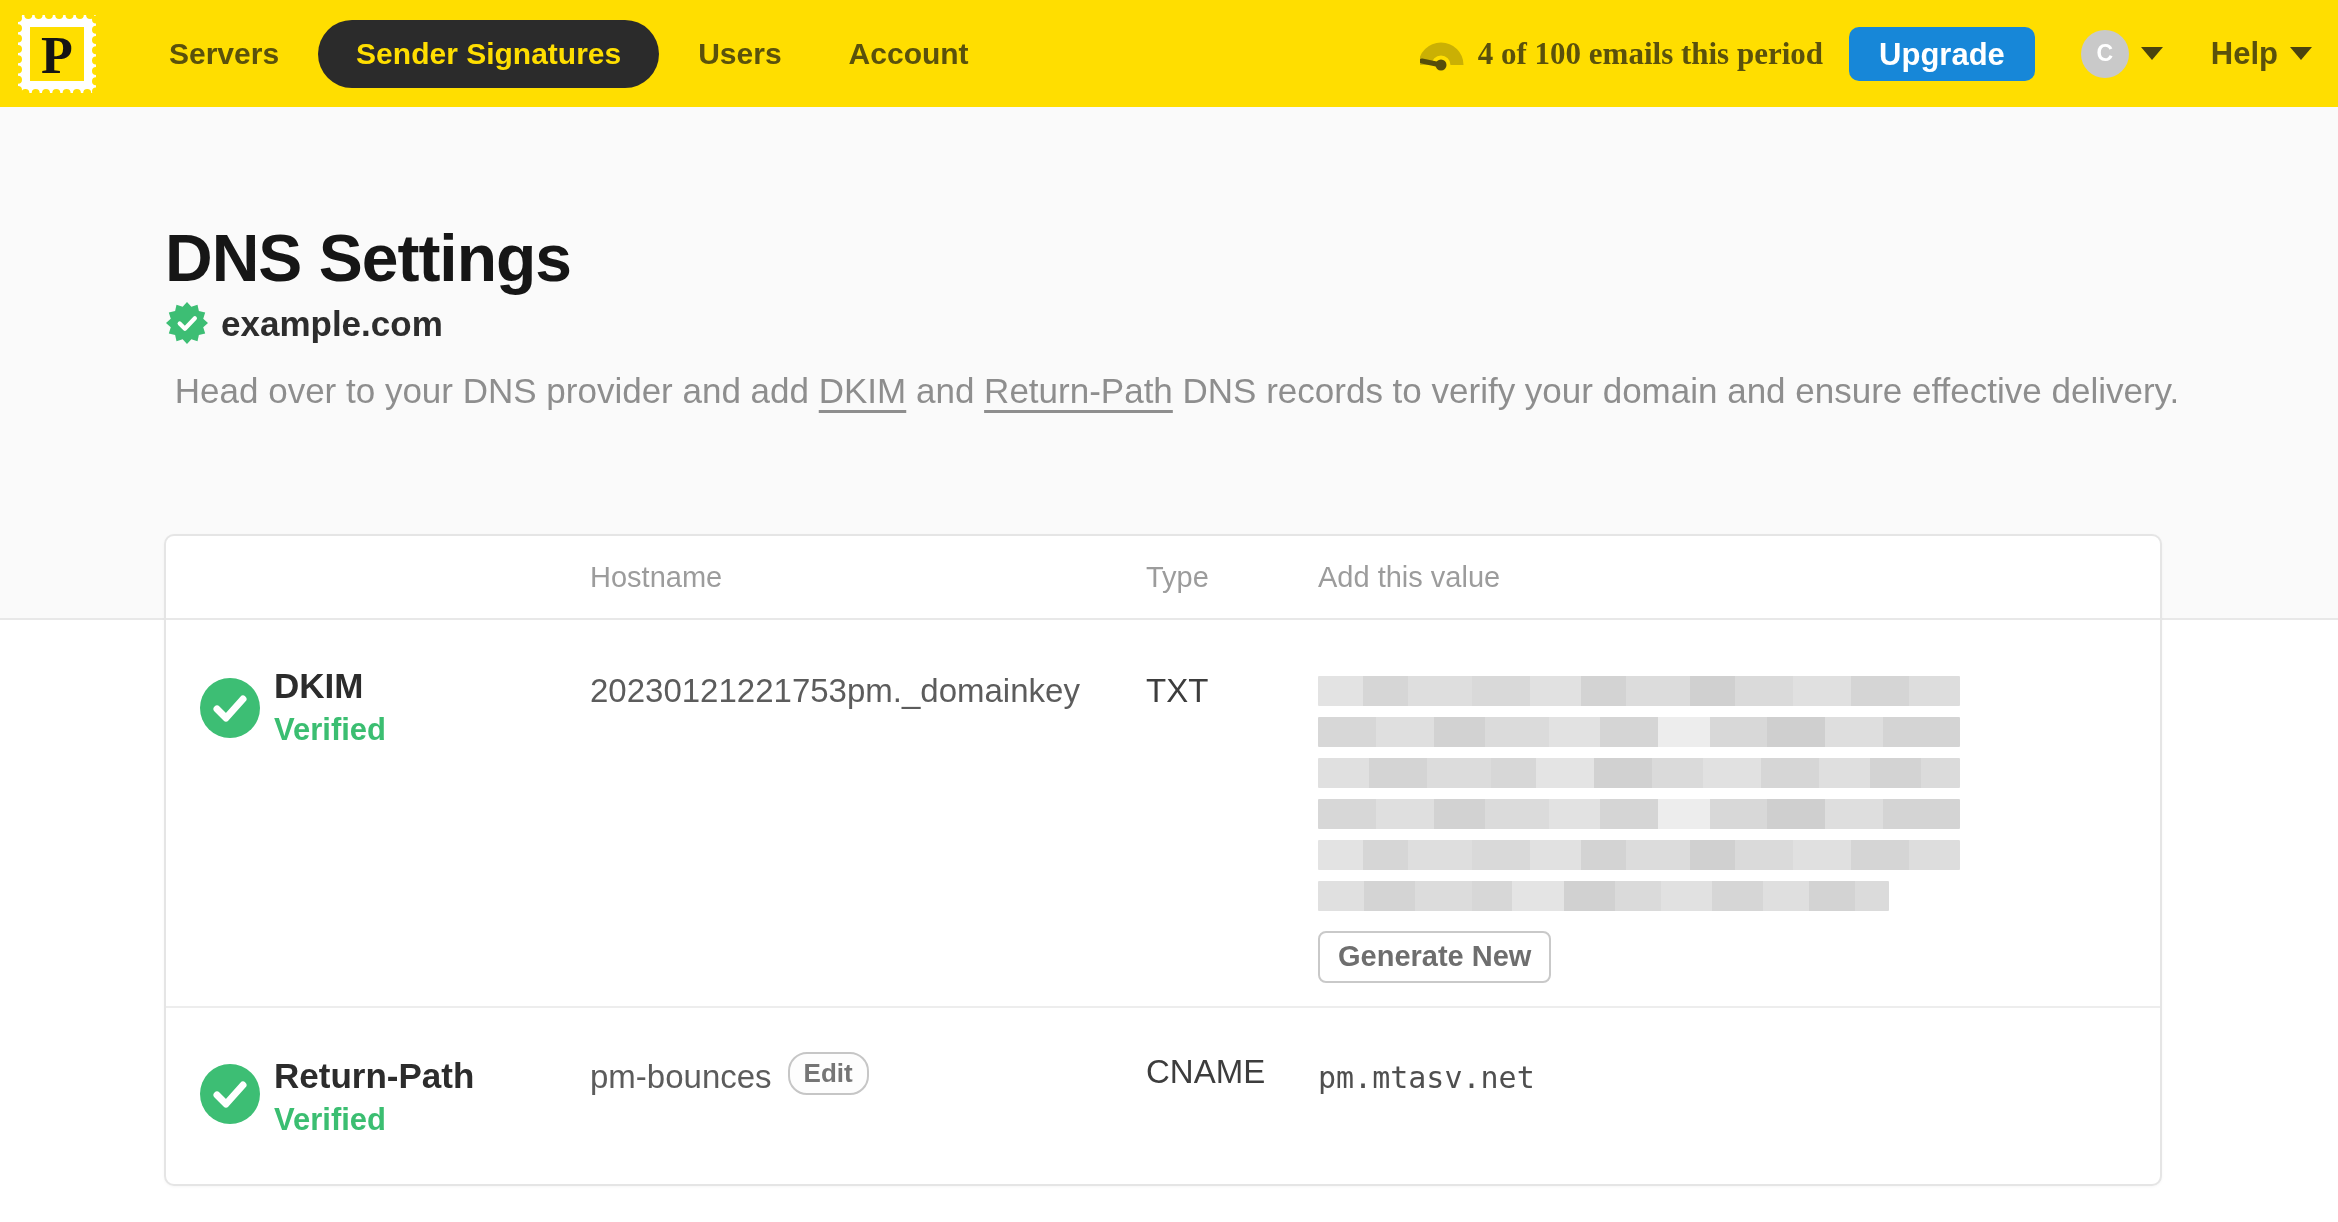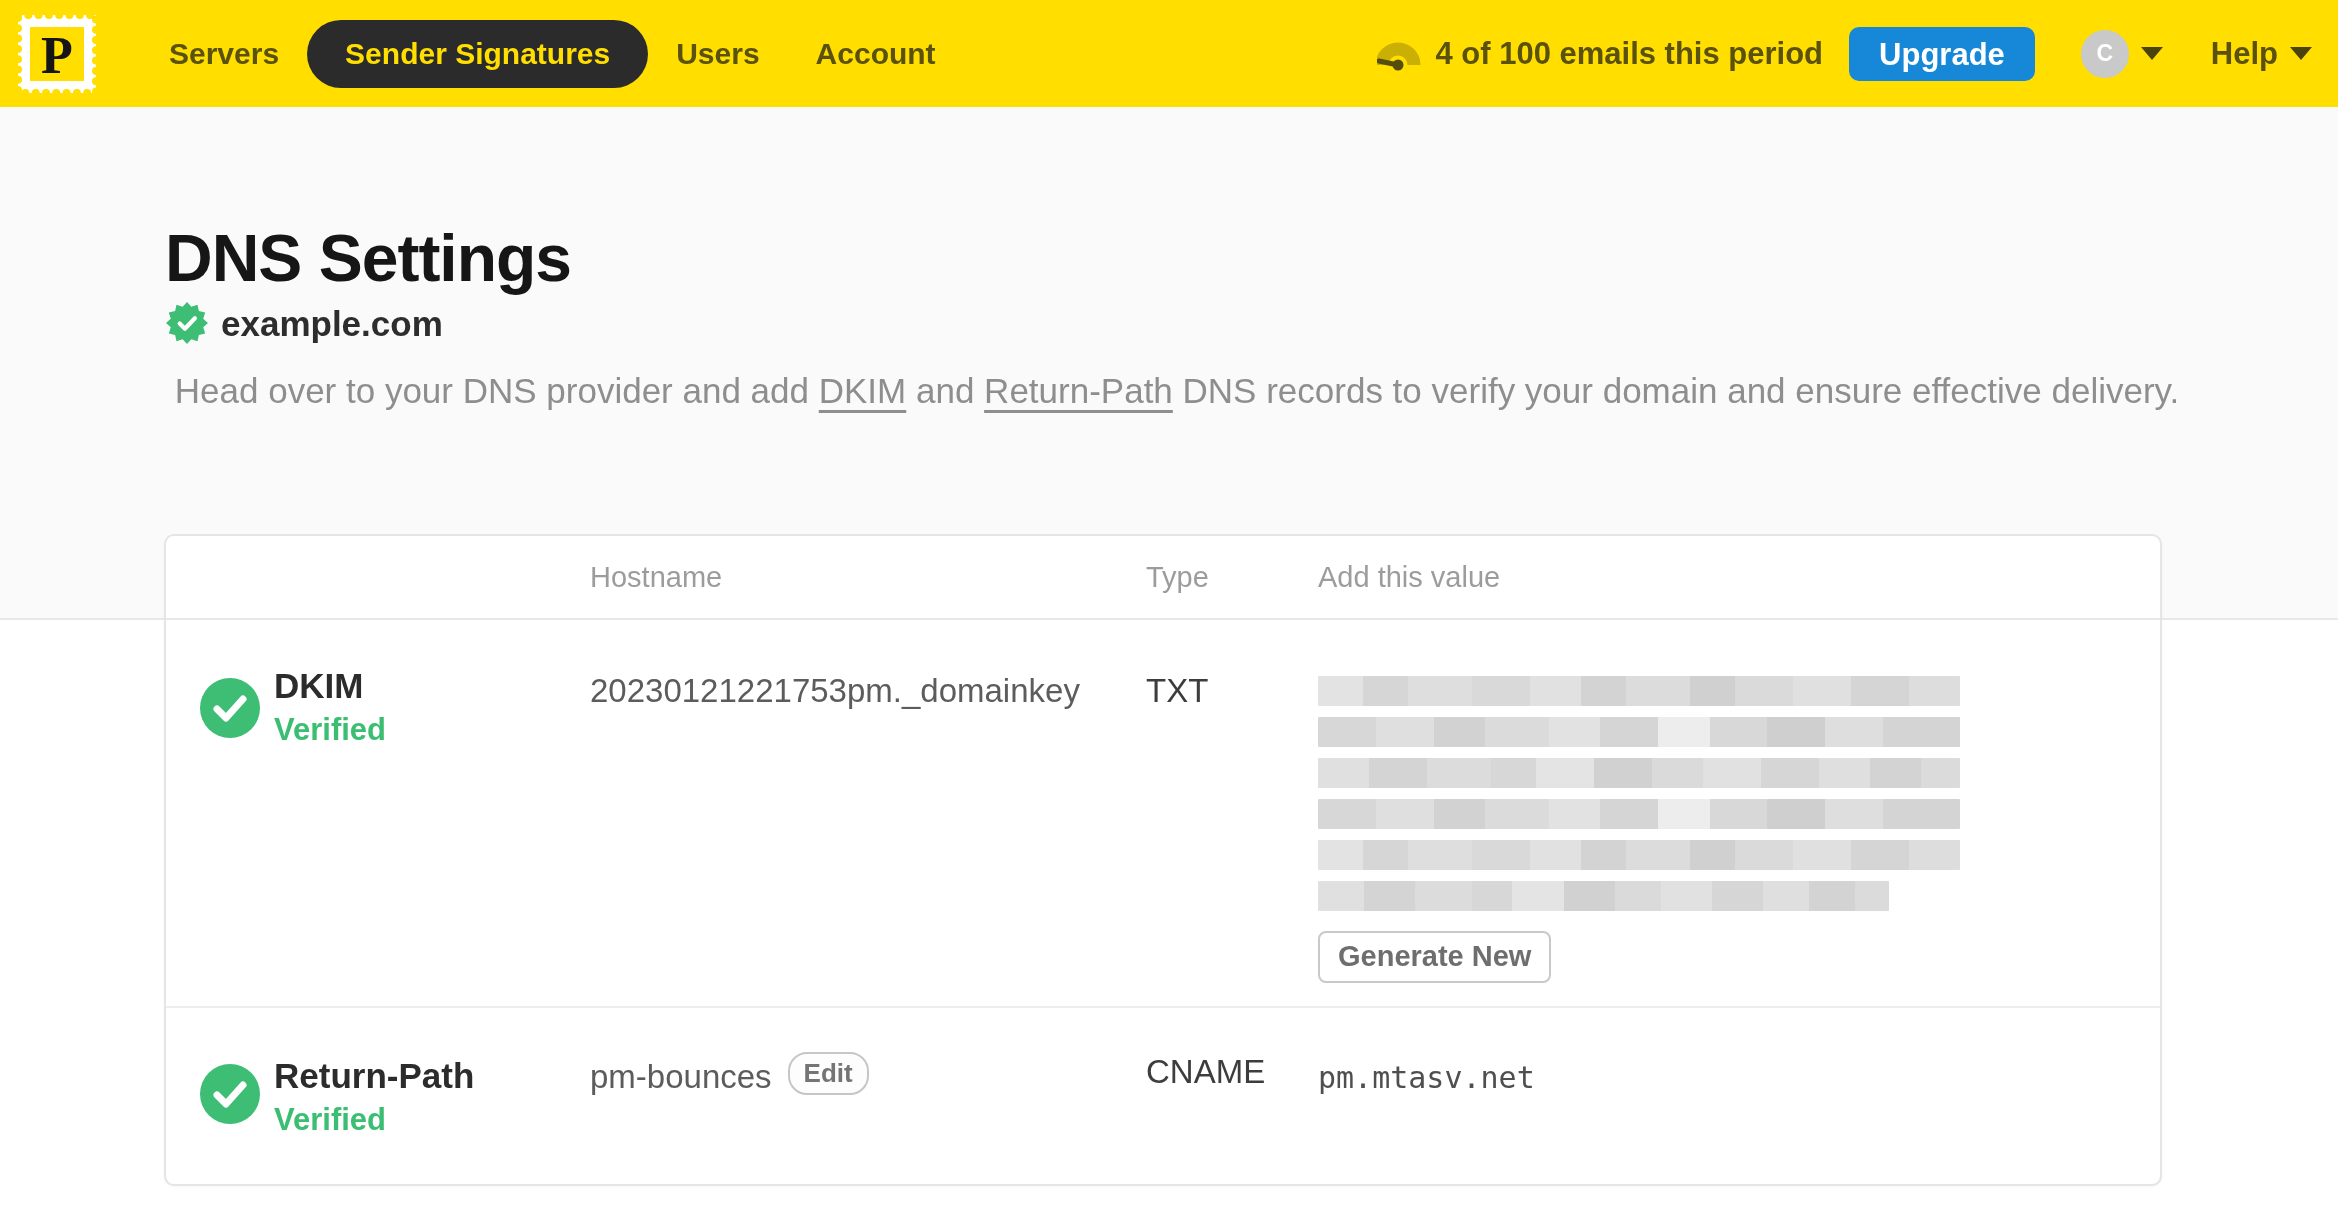--- a/index.html
+++ b/index.html
@@ -12,29 +12,29 @@
     position:absolute;left:0;top:0;width:2338px;height:620px;
     background:#fafafa;border-bottom:2px solid #e8e8e8;box-sizing:border-box;
   }
   
   .nav{
     position:absolute;left:0;top:0;width:2338px;height:107px;
     background:#ffde00;display:flex;align-items:center;
     padding:0 26px 0 15px;box-sizing:border-box;z-index:20;
   }
   .brand{width:84px;height:84px;flex:0 0 auto;cursor:pointer;}
-  .nav-links{display:flex;align-items:flex-end;margin-left:42px;gap:0;}
+  .nav-links{display:flex;align-items:flex-end;margin-left:42px;gap:11px;}
   .nav-item{
     color:#5a510c;font-size:30px;font-weight:bold;text-decoration:none;
     padding:17px 28px;border-radius:999px;cursor:pointer;white-space:nowrap;
   }
   .nav-item.active{background:#2b2b2b;color:#ffde00;padding:17px 38px;}
   .nav-right{margin-left:auto;display:flex;align-items:center;}
   .gauge{width:46px;height:40px;margin-right:12px;}
-  .usage{color:#5a510c;font-size:31px;font-weight:bold;white-space:nowrap;}
+  .usage{color:#5a510c;font-size:31px;font-weight:bold;white-space:nowrap;font-family:Liberation Serif, serif;}
   .upgrade-btn{
     margin-left:26px;background:#1787d8;color:#ffffff;border:none;cursor:pointer;
     font-family:inherit;font-size:31px;font-weight:bold;border-radius:10px;
     padding:12px 30px;line-height:1;height:54px;
   }
   .avatar-wrap{display:flex;align-items:center;margin-left:46px;cursor:pointer;}
   .avatar{
     width:48px;height:48px;border-radius:50%;background:#c9c9c9;color:#ffffff;
     font-size:23px;font-weight:bold;display:flex;align-items:center;justify-content:center;
   }

